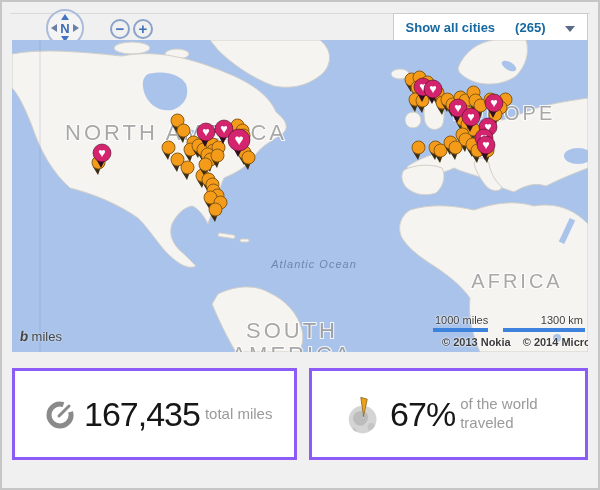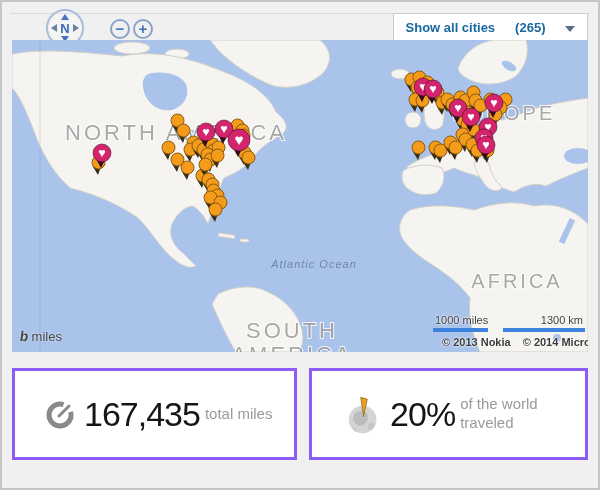--- a/index.html
+++ b/index.html
@@ -481,17 +481,17 @@
 
   <div class="card" id="card-world">
     <svg width="38" height="46" viewBox="0 0 38 46">
       <circle cx="18" cy="29" r="15" fill="#d4d4d4"></circle>
       <path d="M10,22 C14,19 20,19 23,23 C25,27 23,32 19,35 C15,37 10,35 8,30 C7,27 8,24 10,22 Z" fill="#bcbcbc"></path>
       <path d="M25,33 C28,32 31,33 31,36 C30,39 27,41 24,40 C23,37 23,35 25,33 Z" fill="#c4c4c4"></path>
       <path d="M7,38 C10,38 12,40 11,42 C9,42 7,40 7,38 Z" fill="#c4c4c4"></path>
       <polygon points="15,4 24,6 19,28" fill="#ffffff"></polygon>
       <polygon points="16,5 23,7 19,26" fill="#eda01c" stroke="#7a5a16" stroke-width="0.8"></polygon>
     </svg>
-    <div class="stat-value">20%</div>
+    <div class="stat-value">67%</div>
     <div class="stat-label">of the world traveled</div>
   </div>
 
 </div>
 
 </body></html>

